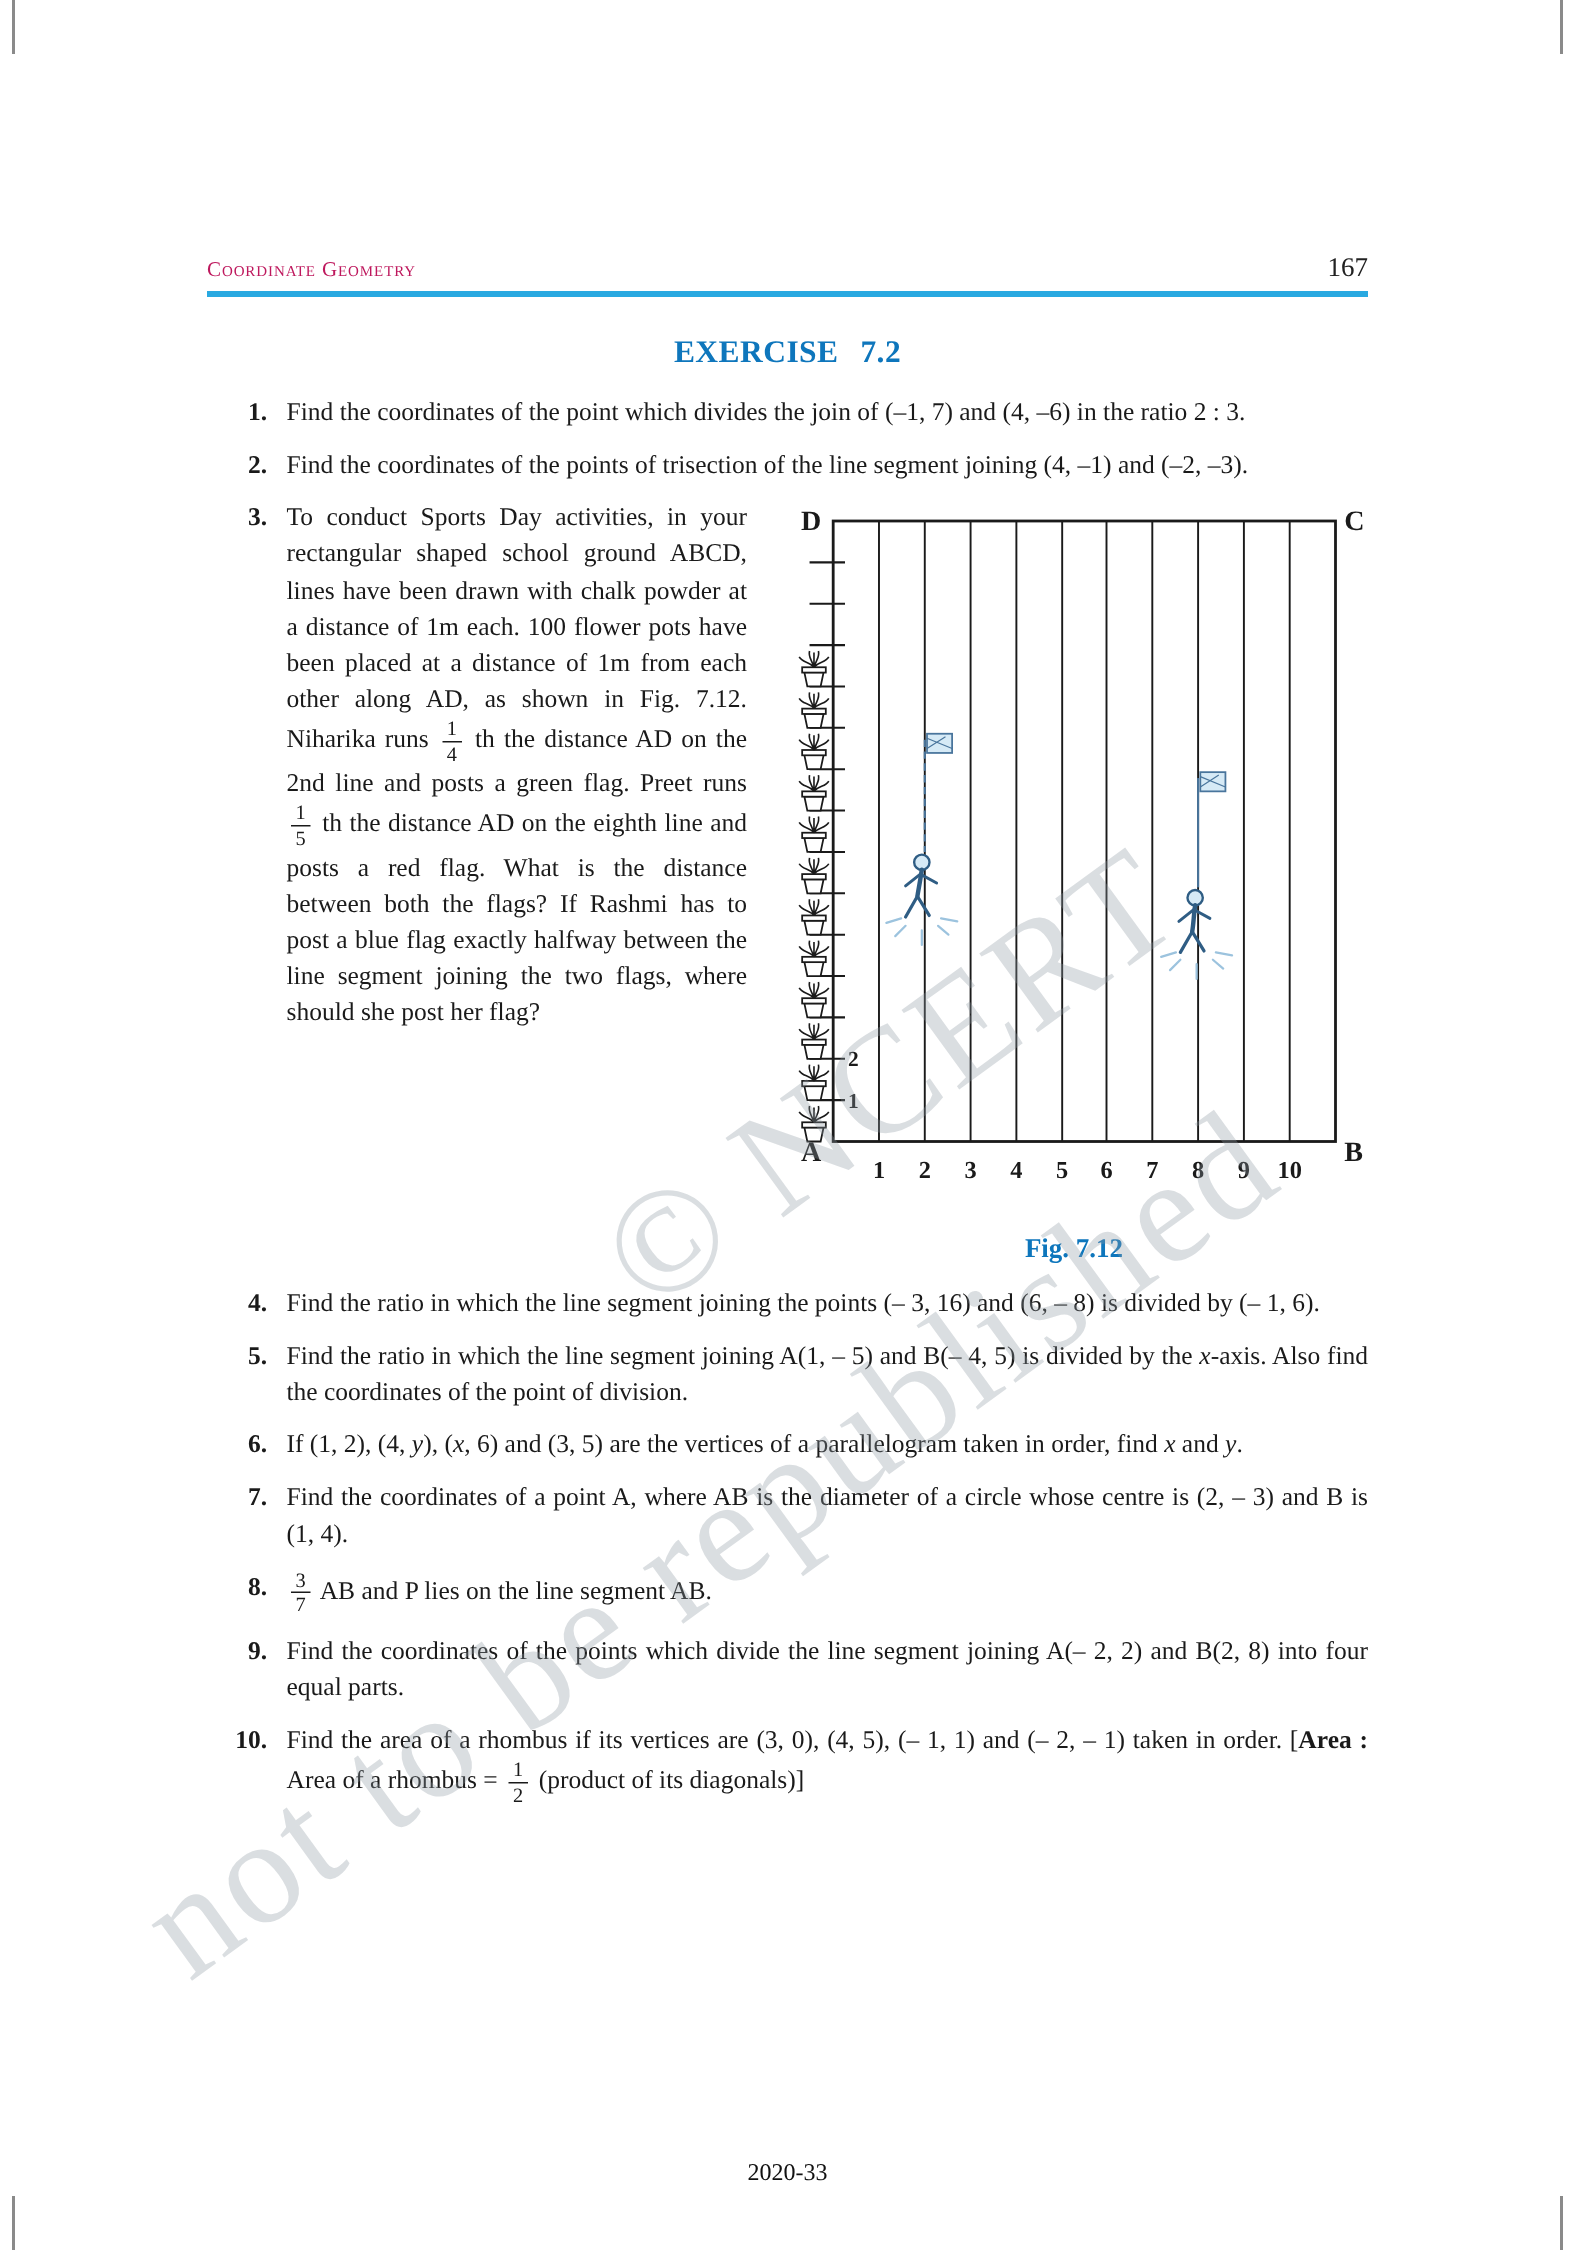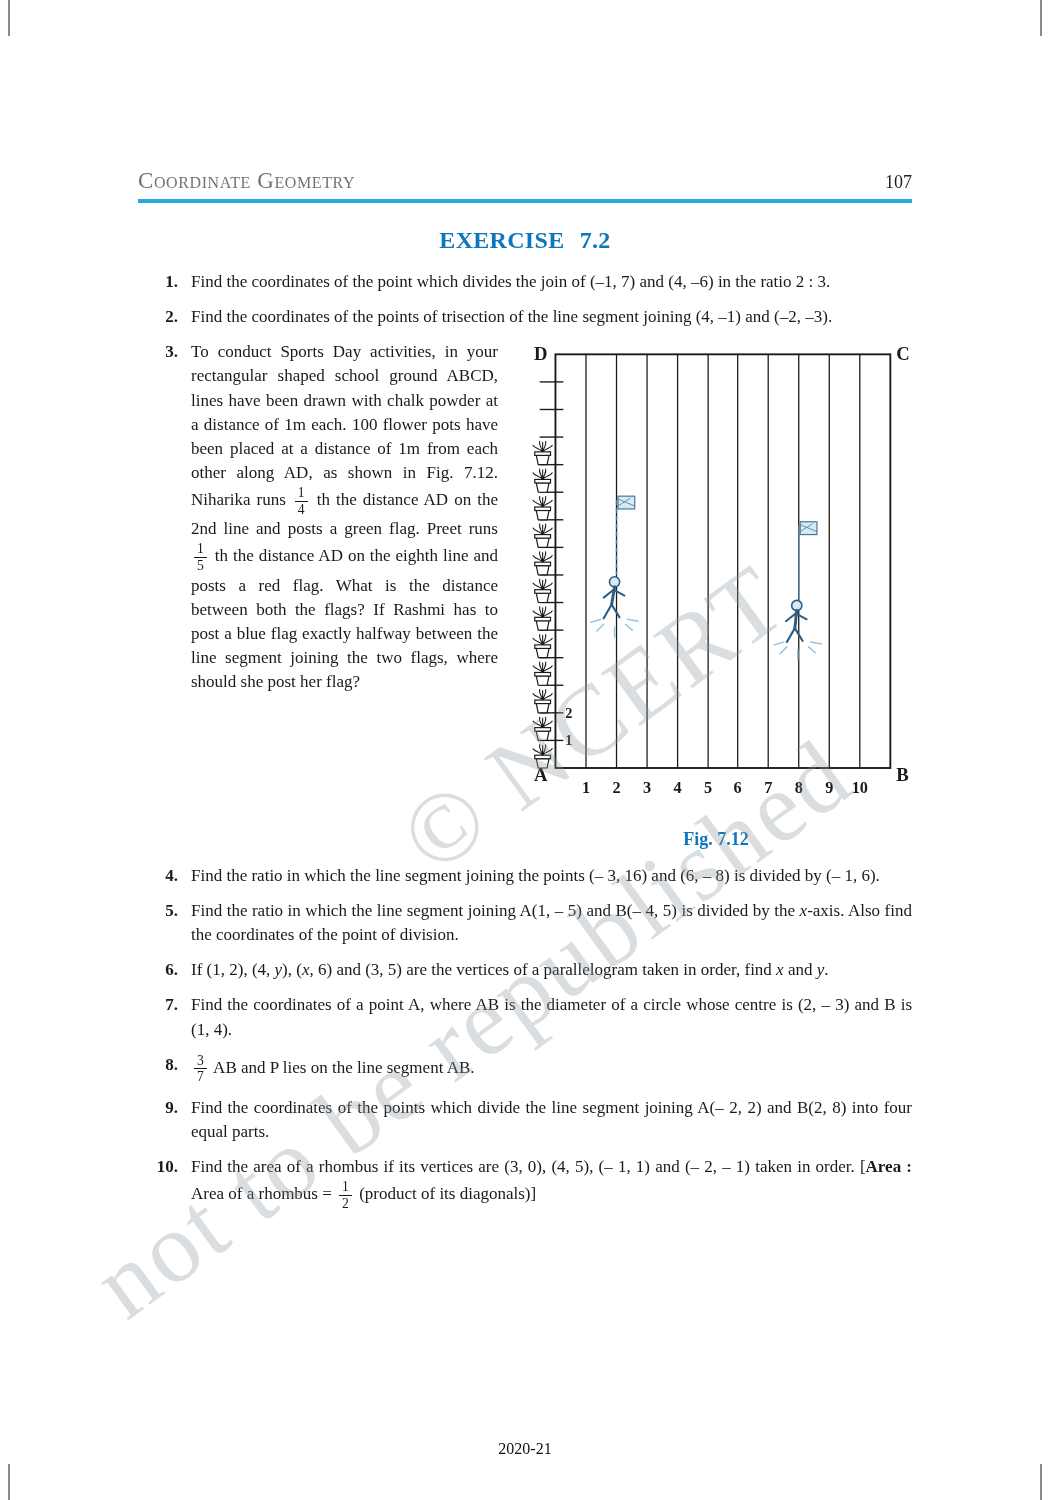--- a/index.html
+++ b/index.html
@@ -12,27 +12,27 @@
     font-family: "Liberation Serif", "DejaVu Serif", serif;
     color: #1a1a1a;
   }
   .crop { position:absolute; width:2px; height:36px; background:#8a8a8a; }
   .crop.tl { left:8px; top:0; } .crop.tr { right:8px; top:0; }
   .crop.bl { left:8px; bottom:0; } .crop.br { right:8px; bottom:0; }
 
   .content { position:absolute; left:138px; top:0; width:774px; }
 
   .hdr { display:flex; justify-content:space-between; align-items:baseline; padding-top:168px; }
-  .hdr-title { font-variant: small-caps; letter-spacing:0.6px; font-size:23px; color:#737373; }
+  .hdr-title { font-variant: small-caps; letter-spacing:0.6px; font-size:14px; color:#be185d; }
   .hdr-page { font-size:18px; color:#222; }
   .hdr-rule { height:4px; background:#29a9e1; margin-top:5px; }
 
   .ex-title {
     text-align:center; color:#0e76bc; font-weight:bold;
-    font-size:24px; margin:24px 0 16px; word-spacing:9px; letter-spacing:0.3px;
+    font-size:21px; margin:24px 0 16px; word-spacing:9px; letter-spacing:0.3px;
   }
 
   .problem { display:flex; margin-bottom:11px; font-size:17px; line-height:1.42; }
   .p-num { flex:0 0 40px; text-align:right; padding-right:13px; font-weight:bold; }
   .p-text { flex:1; text-align:justify; display:flow-root; }
 
   .p3-row { display:flex; }
   .p3-text { flex:1; text-align:justify; }
   .fig-block { flex:0 0 392px; margin-left:22px; text-align:center; }
   .fig-caption { color:#0e76bc; font-weight:bold; font-size:18px; margin-top:16px; text-align:center; }
@@ -68,21 +68,21 @@
     <div class="wm-rot">
       <div class="wm-l1">© NCERT</div>
       <div class="wm-l2">not to be republished</div>
     </div>
   </div>
 
   <div class="content">
 
     <div class="hdr">
       <span class="hdr-title">Coordinate Geometry</span>
-      <span class="hdr-page">107</span>
+      <span class="hdr-page">167</span>
     </div>
     <div class="hdr-rule"></div>
 
     <div class="ex-title">EXERCISE 7.2</div>
 
     <div class="problem">
       <span class="p-num">1.</span>
       <div class="p-text"><span>Find the coordinates of the point which divides the join of (–1, 7) and (4, –6) in the ratio 2 : 3.</span></div>
     </div>
 
@@ -236,15 +236,15 @@
       <div class="p-text"><span>Find the coordinates of the points which divide the line segment joining A(– 2, 2) and B(2, 8) into four equal parts.</span></div>
     </div>
 
     <div class="problem">
       <span class="p-num">10.</span>
       <div class="p-text"><span>Find the area of a rhombus if its vertices are (3, 0), (4, 5), (– 1, 1) and (– 2, – 1) taken in order. [</span><b>Area :</b><span> Area of a rhombus = </span><span class="frac"><span class="num">1</span><span class="den">2</span></span><span> (product of its diagonals)]</span></div>
     </div>
 
   </div>
 
-  <div class="footer">2020-21</div>
+  <div class="footer">2020-33</div>
 
 </div>
 
 </body></html>

